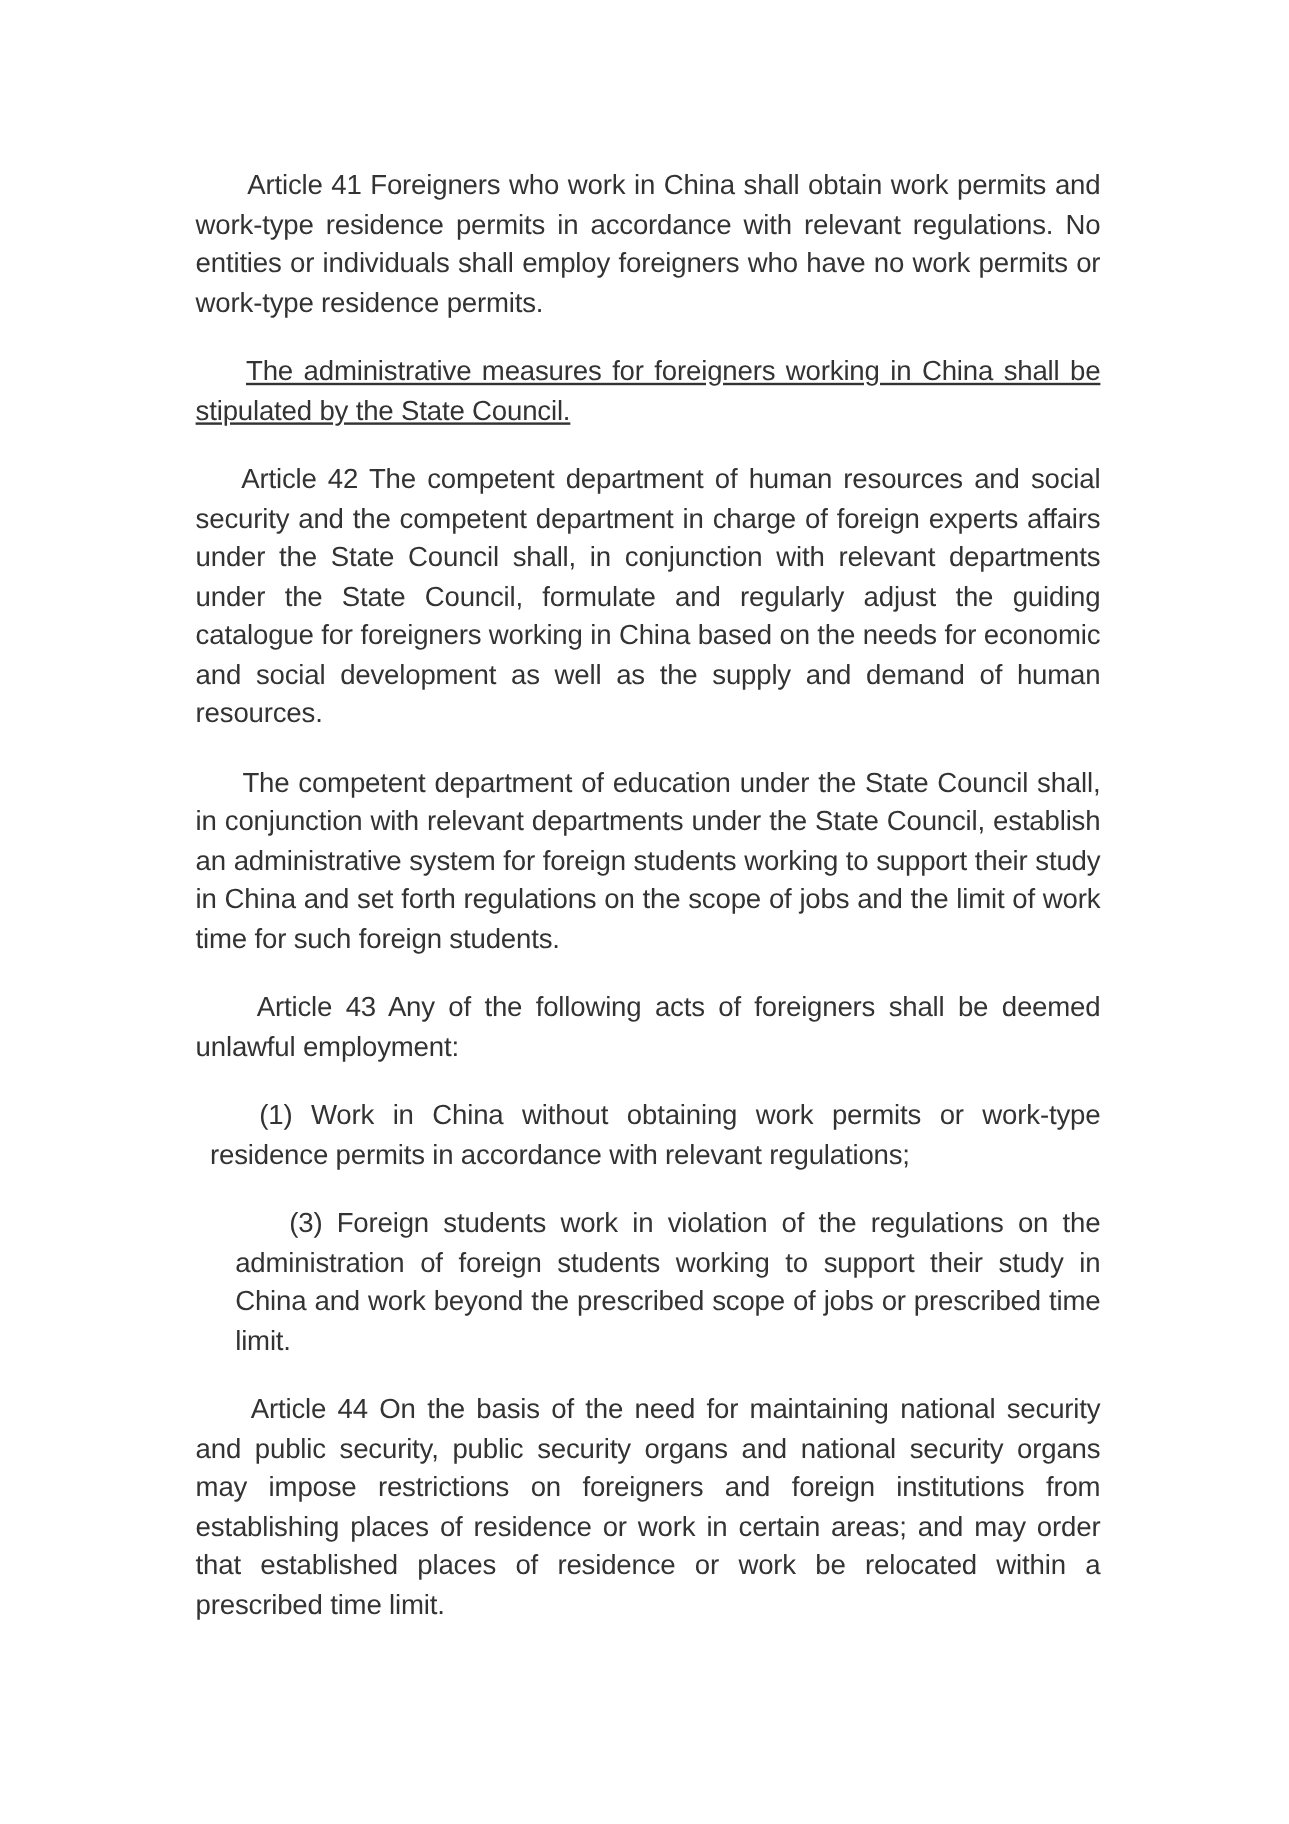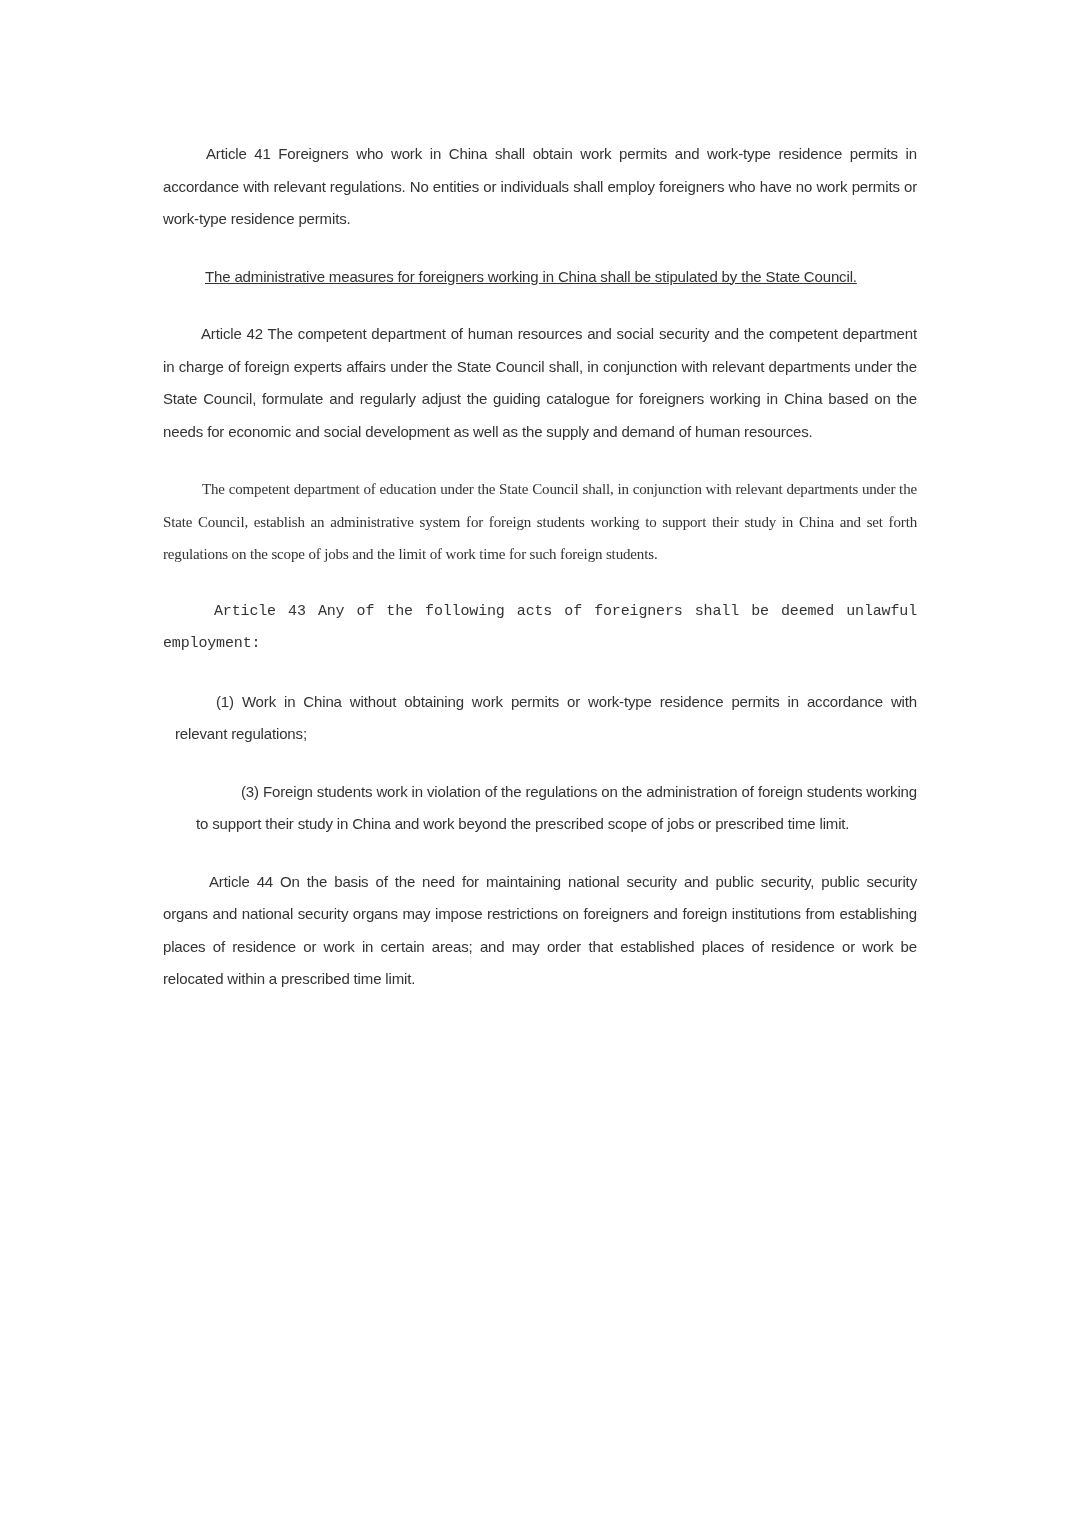--- a/index.html
+++ b/index.html
@@ -13,34 +13,34 @@
       position: relative;
       overflow: hidden;
     }
     .page {
       position: absolute;
       left: 163px;
       top: 138px;
       width: 754px;
       color: #333333;
       font-family: "Liberation Sans", sans-serif;
-      font-size: 15px;
+      font-size: 23px;
       line-height: 32.5px;
       letter-spacing: -0.15px;
     }
     .para {
       margin: 0 0 25px 0;
       text-align: justify;
       text-align-last: left;
     }
     .para.i43 { text-indent: 43px; }
     .para.i42 { text-indent: 42px; text-decoration: underline; }
     .para.i38 { text-indent: 38px; }
-    .para.i39 { text-indent: 39px; font-family: Liberation Serif, serif; }
-    .para.i51 { text-indent: 51px; font-family: Liberation Mono, monospace; }
+    .para.i39 { text-indent: 39px; }
+    .para.i51 { text-indent: 51px; }
     .para.i41 { text-indent: 41px; margin-left: 12px; }
     .para.i37 { text-indent: 37px; }
     .para.i45 { text-indent: 45px; margin-left: 33px; }
     .para.i46 { text-indent: 46px; }
   </style>
 </head>
 <body>
 
 <div class="page">
   <p class="para i43">Article 41 Foreigners who work in China shall obtain work permits and work-type residence permits in accordance with relevant regulations. No entities or individuals shall employ foreigners who have no work permits or work-type residence permits.</p>

